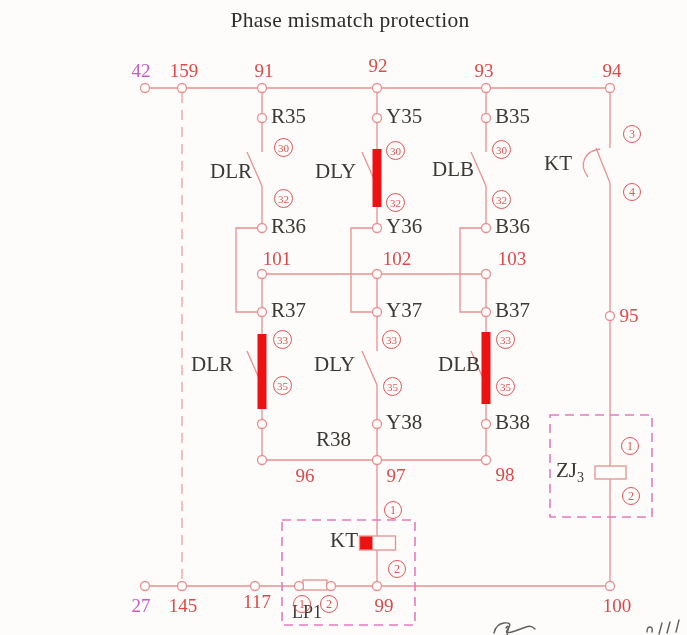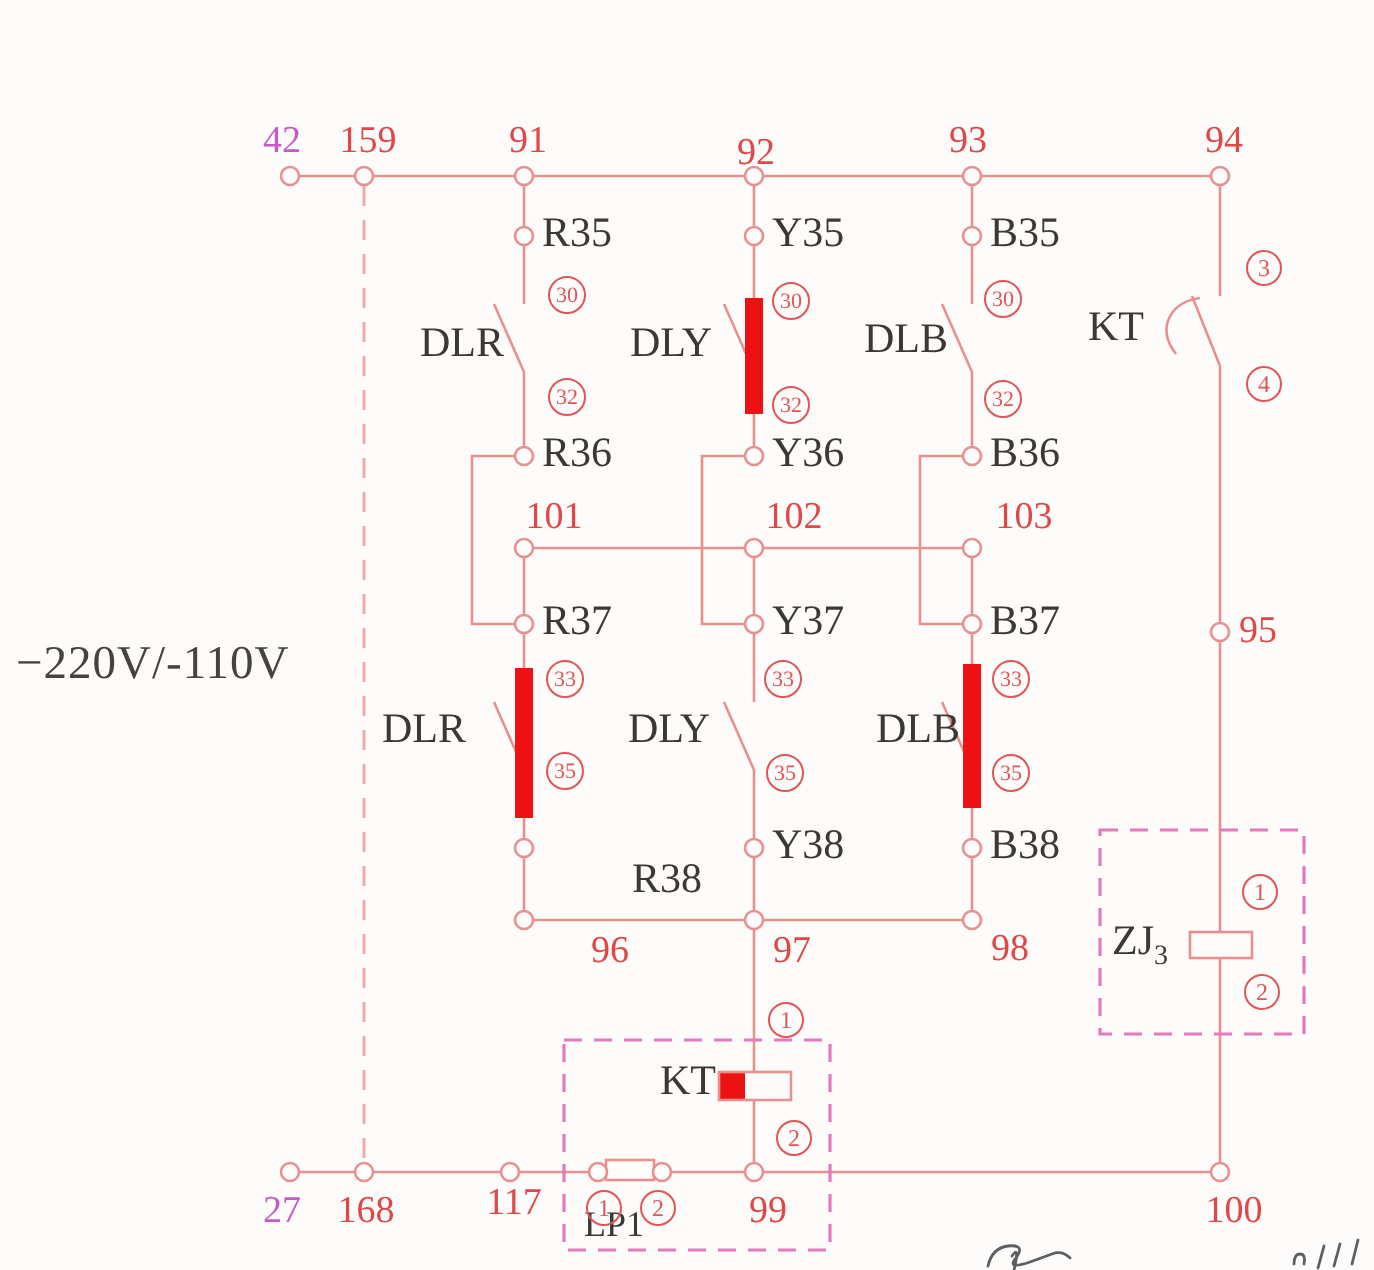--- a/index.html
+++ b/index.html
@@ -155,40 +155,40 @@
     <g>
       <path class="scribble" d="M 494 633 q 2 -9 10 -10 q 9 -1 4 6 q -5 6 7 2 l 11 -4 q 5 -2 9 2"></path>
       <path class="scribble" d="M 506 628 q 4 -6 1 7"></path>
       <path class="scribble" d="M 647 632 q 0 -5 3 -5 q 3 0 2 5"></path>
       <path class="scribble" d="M 659 634 l 3 -11"></path>
       <path class="scribble" d="M 667 633 l 3 -11"></path>
       <path class="scribble" d="M 676 632 l 3 -12"></path>
     </g>
   </svg>
 
-  <div class="lbl volt" style="left:8px;  top:320px;">−220V/-110V</div>
+  <div class="lbl title" style="left:350px; top:9px;">Phase mismatch protection</div>
 
   <div class="lbl num mag" style="left:141px; top:61px;">42</div>
   <div class="lbl num" style="left:184px; top:61px;">159</div>
   <div class="lbl num" style="left:264px; top:61px;">91</div>
-  <div class="lbl num" style="left:378px; top:67px;font-family:Liberation Serif, serif;">92</div>
+  <div class="lbl num" style="left:378px; top:56px;font-family:Liberation Serif, serif;">92</div>
   <div class="lbl num" style="left:484px; top:61px;">93</div>
   <div class="lbl num" style="left:612px; top:61px;">94</div>
 
   <div class="lbl num" style="left:277px; top:249px;">101</div>
   <div class="lbl num" style="left:397px; top:249px;">102</div>
   <div class="lbl num" style="left:512px; top:249px;">103</div>
   <div class="lbl num" style="left:629px; top:306px;">95</div>
 
   <div class="lbl num" style="left:273px; top:466px;margin-left:32px;">96</div>
   <div class="lbl num" style="left:396px; top:466px;">97</div>
   <div class="lbl num" style="left:505px; top:465px;">98</div>
 
   <div class="lbl num mag" style="left:141px; top:596px;">27</div>
-  <div class="lbl num" style="left:183px; top:596px;">168</div>
+  <div class="lbl num" style="left:183px; top:596px;">145</div>
   <div class="lbl num" style="left:257px; top:592px;">117</div>
   <div class="lbl num" style="left:384px; top:596px;">99</div>
   <div class="lbl num" style="left:617px; top:596px;">100</div>
 
   <div class="lbl term" style="left:271px; top:105px;">R35</div>
   <div class="lbl term" style="left:386px; top:105px;">Y35</div>
   <div class="lbl term" style="left:495px; top:105px;">B35</div>
   <div class="lbl term" style="left:271px; top:215px;">R36</div>
   <div class="lbl term" style="left:386px; top:215px;">Y36</div>
   <div class="lbl term" style="left:495px; top:215px;">B36</div>

